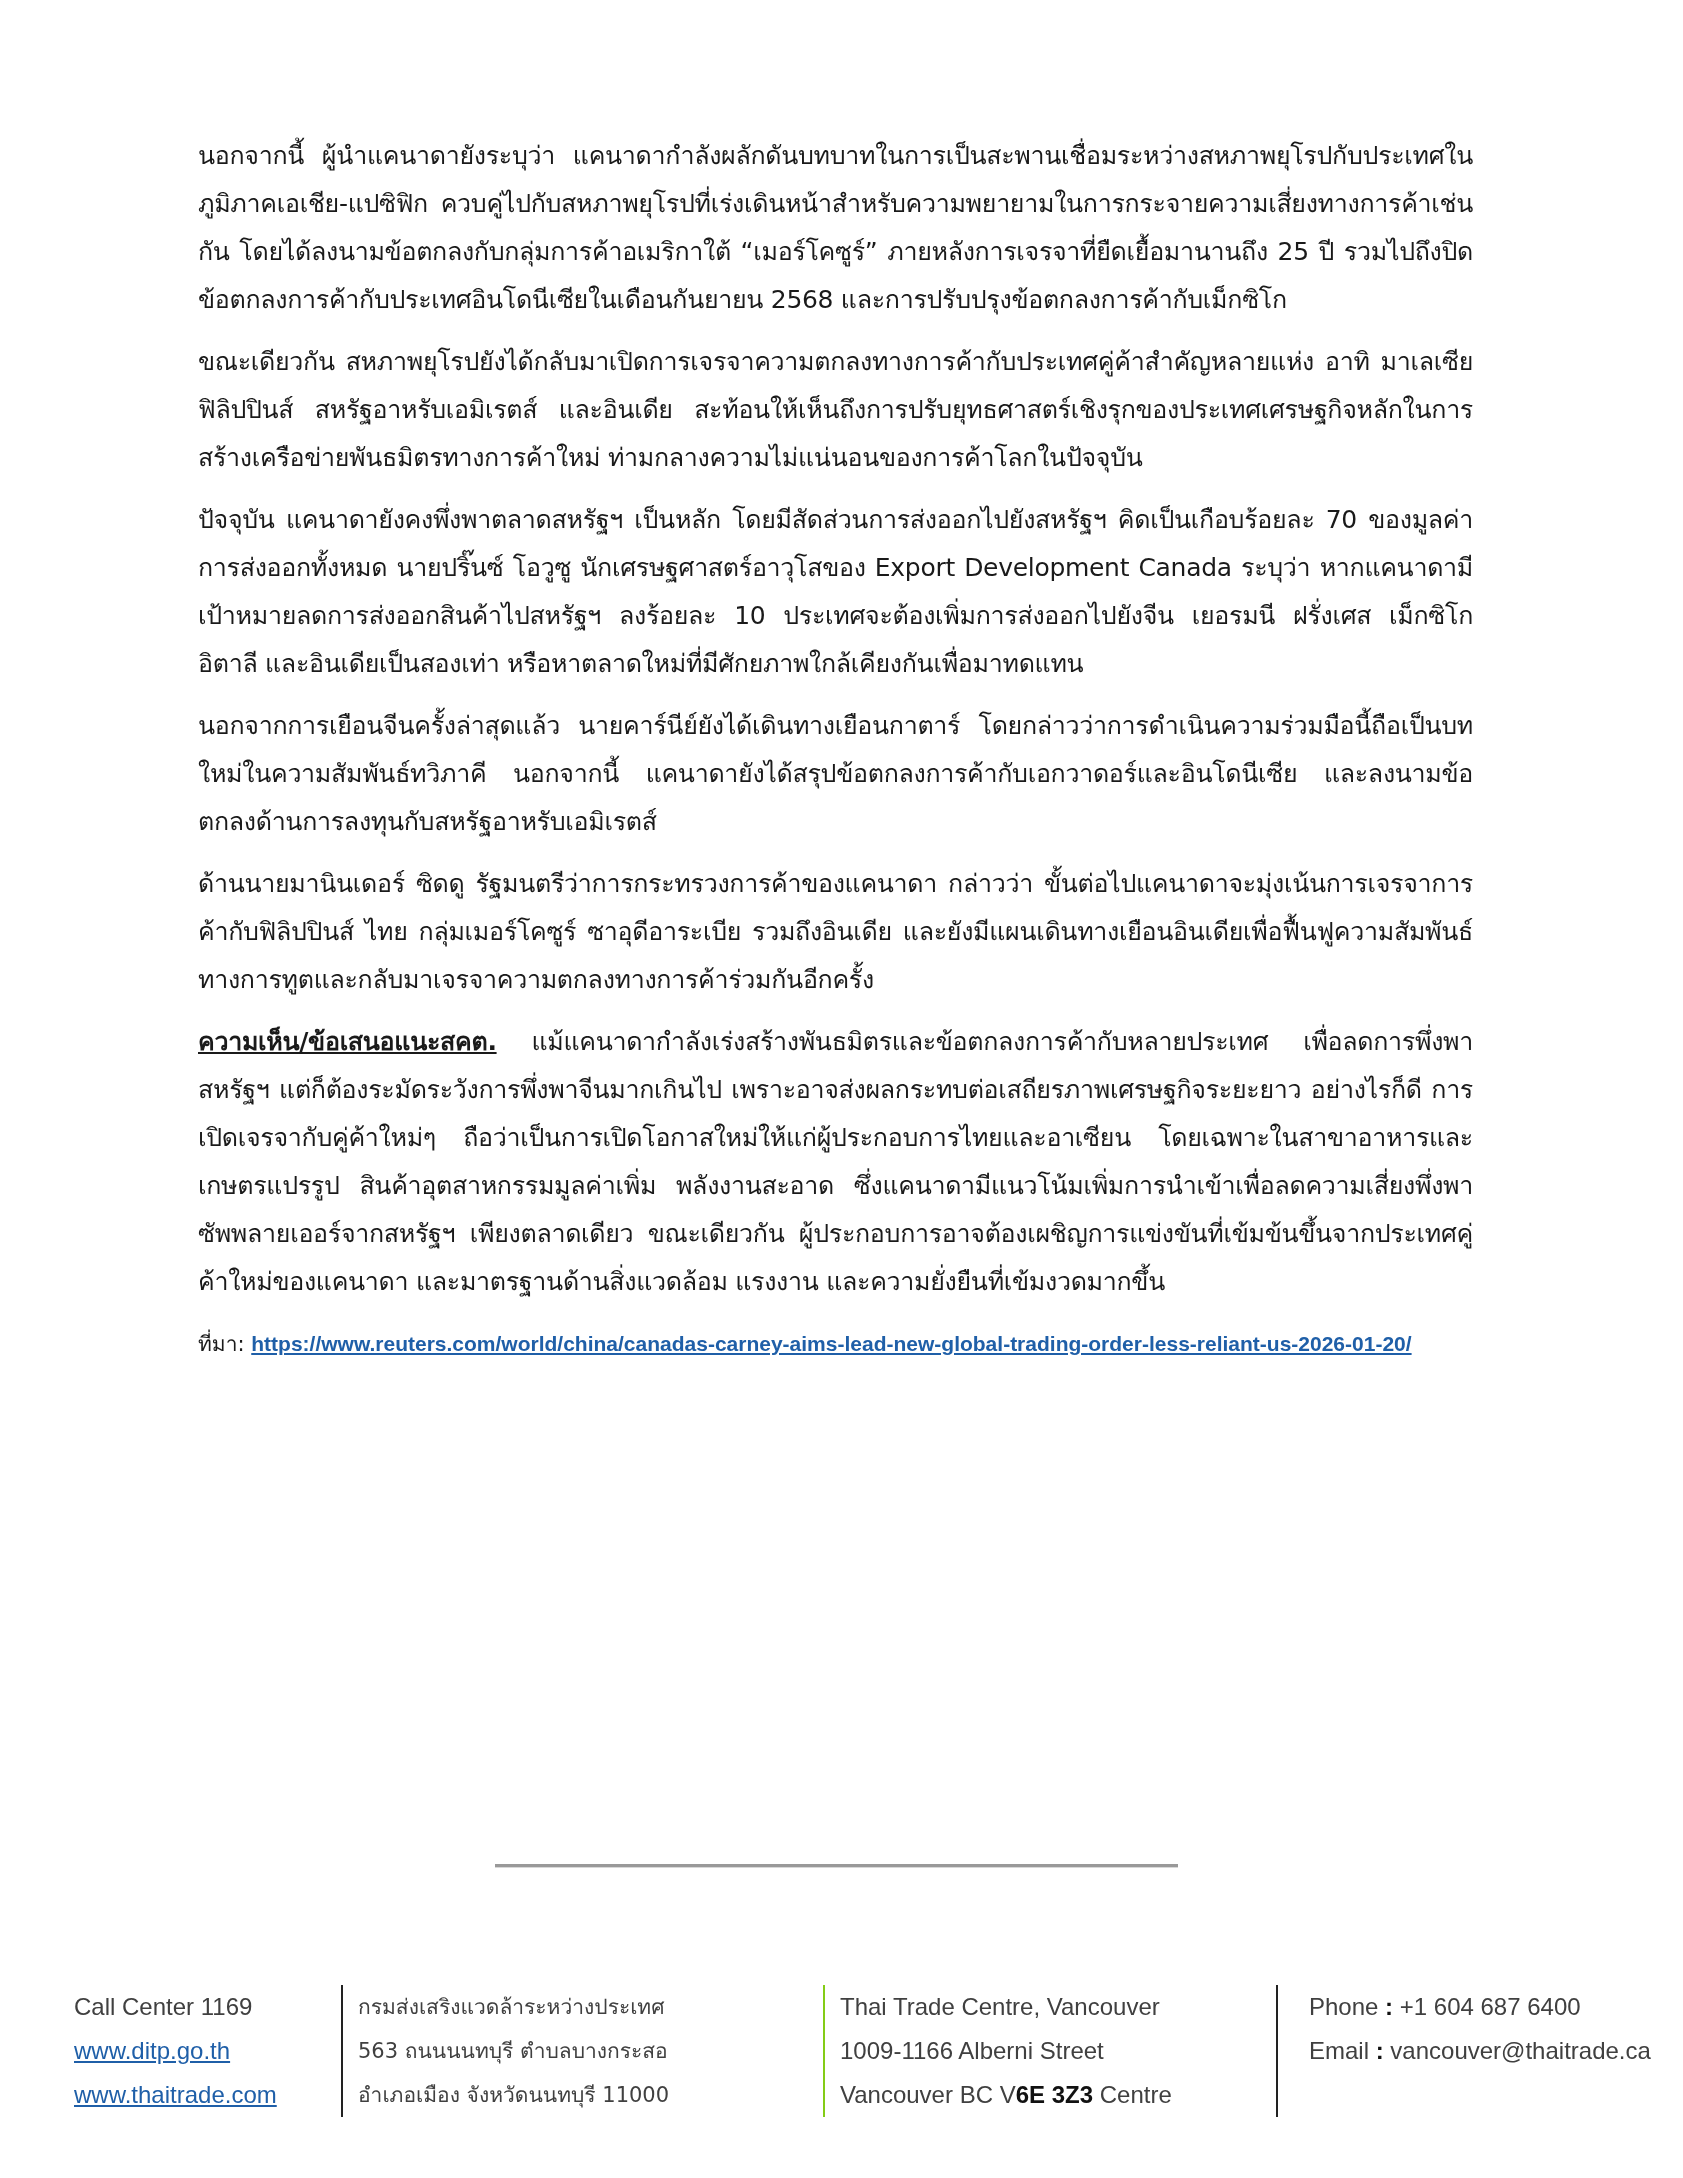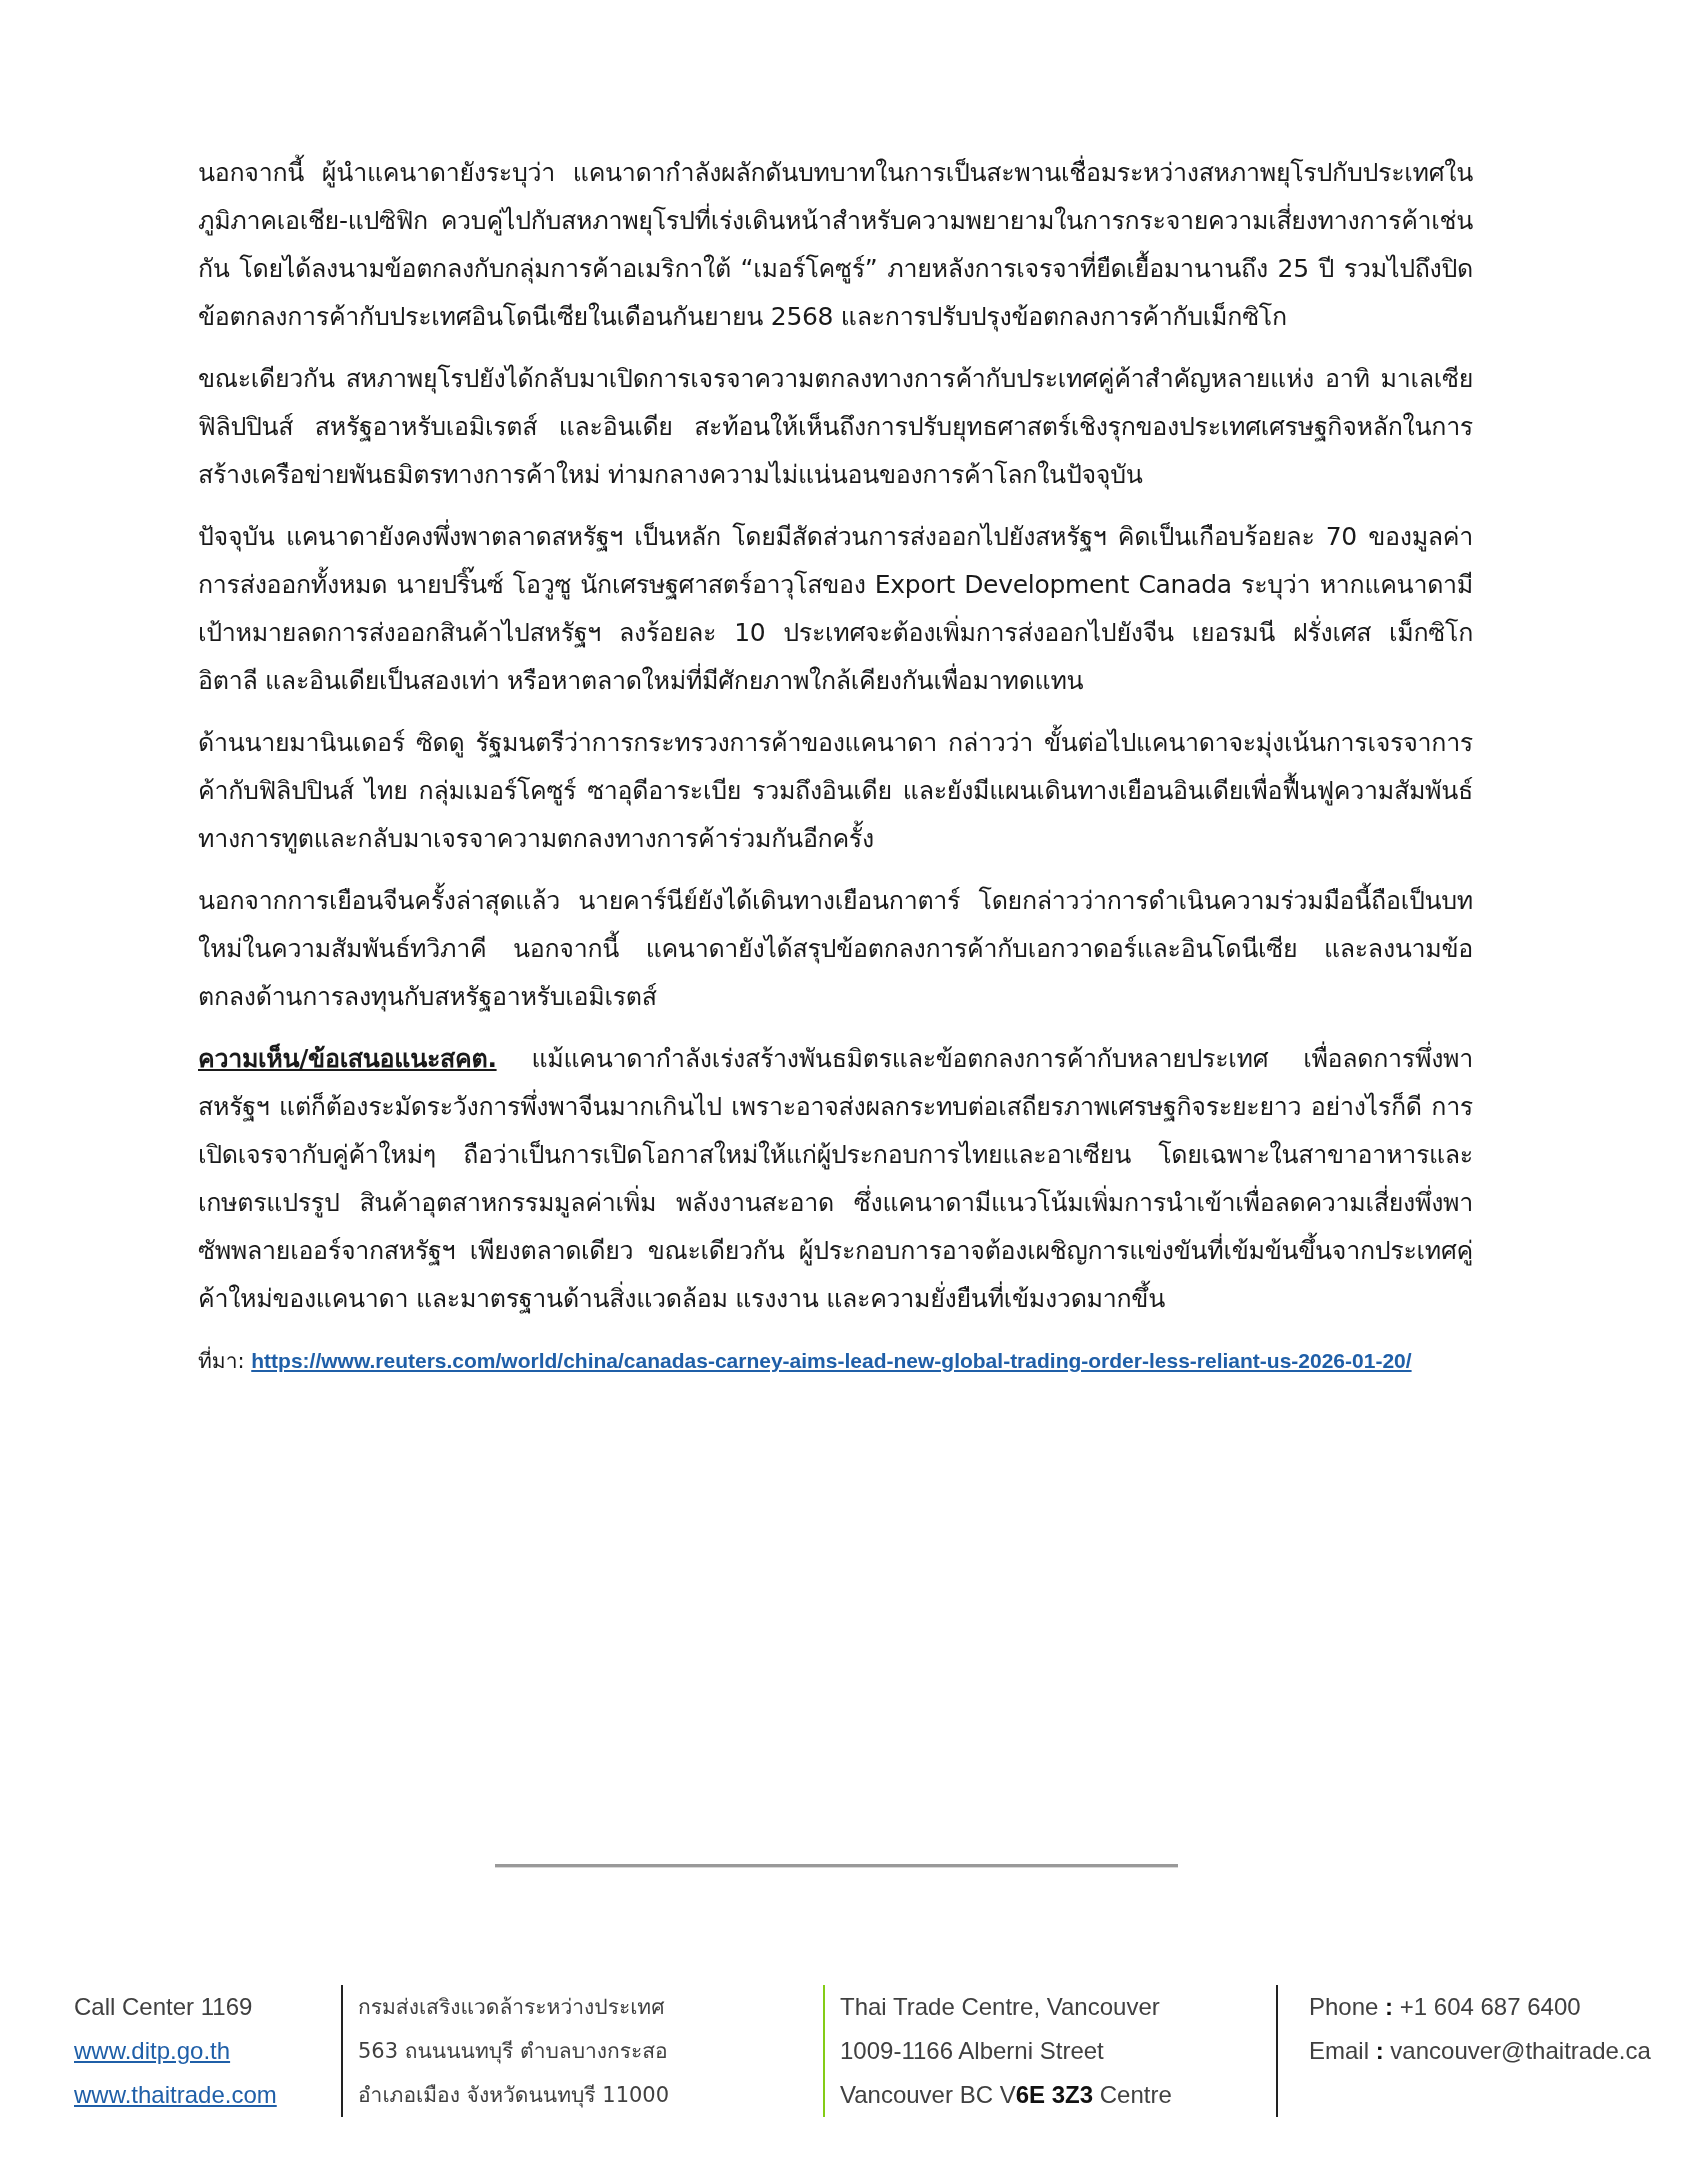--- a/index.html
+++ b/index.html
@@ -1,17 +1,17 @@
 <!DOCTYPE html>
 <html><head>
 <meta charset="utf-8">
 <style>
   html, body { margin: 0; padding: 0; background: #ffffff; }
   body { width: 1683px; height: 2178px; position: relative; overflow: hidden; font-family: "DejaVu Sans", sans-serif; color: #1a1a1a; }
-  .content { position: absolute; left: 198px; top: 149px; width: 1275px; }
+  .content { position: absolute; left: 198px; top: 132px; width: 1275px; }
   .para { font-size: 25px; line-height: 48px; text-align: justify; margin: 0 0 14px 0; letter-spacing: -0.3px; }
   .opinion-label { font-weight: bold; text-decoration: underline; }
   .source { font-size: 21px; line-height: 48px; margin-top: 4px; }
   .source a { color: #1f5fa8; font-weight: bold; text-decoration: underline; font-family: "Liberation Sans", sans-serif; }
   .rule { position: absolute; left: 495px; top: 1864px; width: 683px; height: 3px; background: #999999; border-bottom: 1px solid #d8d8d8; }
   .footer { position: absolute; top: 1985px; left: 74px; display: flex; font-family: "Liberation Sans", sans-serif; color: #404040; font-size: 24px; }
   .fcol { line-height: 44px; }
   .fcol.c1 { width: 267px; }
   .fcol.c2 { width: 465px; border-left: 2px solid #222; padding-left: 15px; margin-left: 0; font-family: "DejaVu Sans", sans-serif; font-size: 21px; }
   .fcol.c3 { width: 436px; border-left: 2px solid #84cc16; padding-left: 15px; }
@@ -19,22 +19,22 @@
   .fcol a { color: #1f5fa8; text-decoration: underline; }
   .bold { font-weight: bold; color: #111; }
 </style>
 </head>
 <body>
 
 <div class="content">
   <p class="para">นอกจากนี้ ผู้นำแคนาดายังระบุว่า แคนาดากำลังผลักดันบทบาทในการเป็นสะพานเชื่อมระหว่างสหภาพยุโรปกับประเทศในภูมิภาคเอเชีย-แปซิฟิก ควบคู่ไปกับสหภาพยุโรปที่เร่งเดินหน้าสำหรับความพยายามในการกระจายความเสี่ยงทางการค้าเช่นกัน โดยได้ลงนามข้อตกลงกับกลุ่มการค้าอเมริกาใต้ “เมอร์โคซูร์” ภายหลังการเจรจาที่ยืดเยื้อมานานถึง 25 ปี รวมไปถึงปิดข้อตกลงการค้ากับประเทศอินโดนีเซียในเดือนกันยายน 2568  และการปรับปรุงข้อตกลงการค้ากับเม็กซิโก</p>
   <p class="para">ขณะเดียวกัน สหภาพยุโรปยังได้กลับมาเปิดการเจรจาความตกลงทางการค้ากับประเทศคู่ค้าสำคัญหลายแห่ง อาทิ มาเลเซีย ฟิลิปปินส์ สหรัฐอาหรับเอมิเรตส์ และอินเดีย สะท้อนให้เห็นถึงการปรับยุทธศาสตร์เชิงรุกของประเทศเศรษฐกิจหลักในการสร้างเครือข่ายพันธมิตรทางการค้าใหม่ ท่ามกลางความไม่แน่นอนของการค้าโลกในปัจจุบัน</p>
   <p class="para">ปัจจุบัน แคนาดายังคงพึ่งพาตลาดสหรัฐฯ เป็นหลัก โดยมีสัดส่วนการส่งออกไปยังสหรัฐฯ คิดเป็นเกือบร้อยละ 70 ของมูลค่าการส่งออกทั้งหมด นายปริ๊นซ์ โอวูซู นักเศรษฐศาสตร์อาวุโสของ Export Development Canada ระบุว่า หากแคนาดามีเป้าหมายลดการส่งออกสินค้าไปสหรัฐฯ ลงร้อยละ 10 ประเทศจะต้องเพิ่มการส่งออกไปยังจีน เยอรมนี ฝรั่งเศส เม็กซิโก อิตาลี และอินเดียเป็นสองเท่า หรือหาตลาดใหม่ที่มีศักยภาพใกล้เคียงกันเพื่อมาทดแทน</p>
+  <p class="para">นอกจากการเยือนจีนครั้งล่าสุดแล้ว นายคาร์นีย์ยังได้เดินทางเยือนกาตาร์ โดยกล่าวว่าการดำเนินความร่วมมือนี้ถือเป็นบทใหม่ในความสัมพันธ์ทวิภาคี  นอกจากนี้ แคนาดายังได้สรุปข้อตกลงการค้ากับเอกวาดอร์และอินโดนีเซีย และลงนามข้อตกลงด้านการลงทุนกับสหรัฐอาหรับเอมิเรตส์</p>
   <p class="para">ด้านนายมานินเดอร์ ซิดดู รัฐมนตรีว่าการกระทรวงการค้าของแคนาดา กล่าวว่า ขั้นต่อไปแคนาดาจะมุ่งเน้นการเจรจาการค้ากับฟิลิปปินส์ ไทย กลุ่มเมอร์โคซูร์ ซาอุดีอาระเบีย รวมถึงอินเดีย และยังมีแผนเดินทางเยือนอินเดียเพื่อฟื้นฟูความสัมพันธ์ทางการทูตและกลับมาเจรจาความตกลงทางการค้าร่วมกันอีกครั้ง</p>
-  <p class="para">นอกจากการเยือนจีนครั้งล่าสุดแล้ว นายคาร์นีย์ยังได้เดินทางเยือนกาตาร์ โดยกล่าวว่าการดำเนินความร่วมมือนี้ถือเป็นบทใหม่ในความสัมพันธ์ทวิภาคี  นอกจากนี้ แคนาดายังได้สรุปข้อตกลงการค้ากับเอกวาดอร์และอินโดนีเซีย และลงนามข้อตกลงด้านการลงทุนกับสหรัฐอาหรับเอมิเรตส์</p>
   <p class="para"><span class="opinion-label">ความเห็น/ข้อเสนอแนะสคต.</span><span> แม้แคนาดากำลังเร่งสร้างพันธมิตรและข้อตกลงการค้ากับหลายประเทศ เพื่อลดการพึ่งพาสหรัฐฯ แต่ก็ต้องระมัดระวังการพึ่งพาจีนมากเกินไป เพราะอาจส่งผลกระทบต่อเสถียรภาพเศรษฐกิจระยะยาว อย่างไรก็ดี การเปิดเจรจากับคู่ค้าใหม่ๆ ถือว่าเป็นการเปิดโอกาสใหม่ให้แก่ผู้ประกอบการไทยและอาเซียน โดยเฉพาะในสาขาอาหารและเกษตรแปรรูป สินค้าอุตสาหกรรมมูลค่าเพิ่ม พลังงานสะอาด ซึ่งแคนาดามีแนวโน้มเพิ่มการนำเข้าเพื่อลดความเสี่ยงพึ่งพาซัพพลายเออร์จากสหรัฐฯ เพียงตลาดเดียว ขณะเดียวกัน ผู้ประกอบการอาจต้องเผชิญการแข่งขันที่เข้มข้นขึ้นจากประเทศคู่ค้าใหม่ของแคนาดา และมาตรฐานด้านสิ่งแวดล้อม แรงงาน และความยั่งยืนที่เข้มงวดมากขึ้น</span></p>
   <div class="source">
     <span>ที่มา: </span><a>https://www.reuters.com/world/china/canadas-carney-aims-lead-new-global-trading-order-less-reliant-us-2026-01-20/</a>
   </div>
 </div>
 
 <div class="rule"></div>
 
 <div class="footer">
   <div class="fcol c1">

